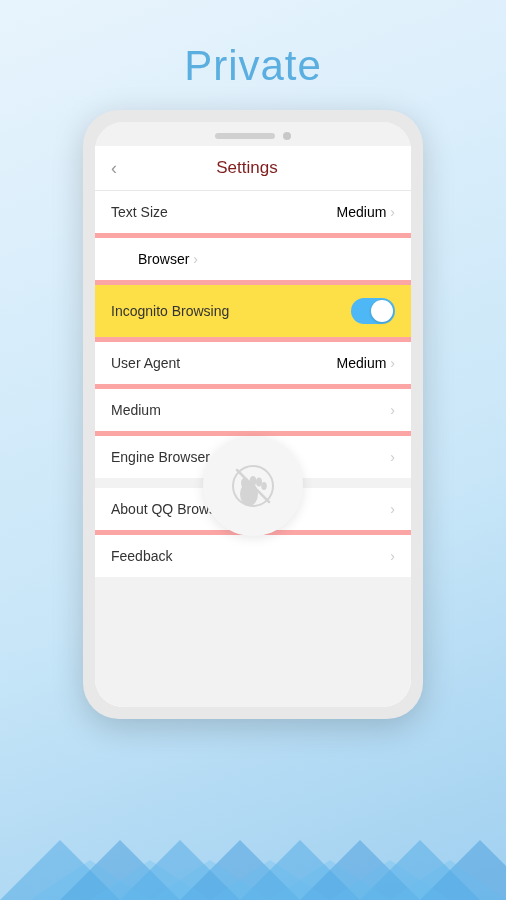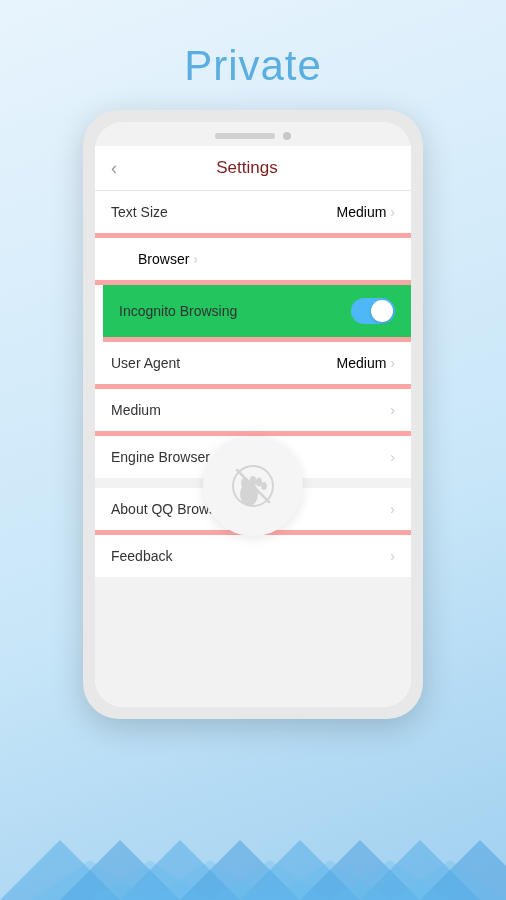--- a/index.html
+++ b/index.html
@@ -108,22 +108,21 @@
     .settings-row {
       display: flex;
       align-items: center;
       padding: 13px 16px;
       border-bottom: 5px solid #fca5a5;
       background: #fff;
       cursor: pointer;
     }
 
     .settings-row.highlighted {
-      background: #22c55e;
-      margin-left: 8px;
+      background: #fde047;
     }
 
     .row-label {
       flex: 1;
       font-size: 14px;
       color: #333;
     }
 
     .row-value {
       font-size: 14px;

